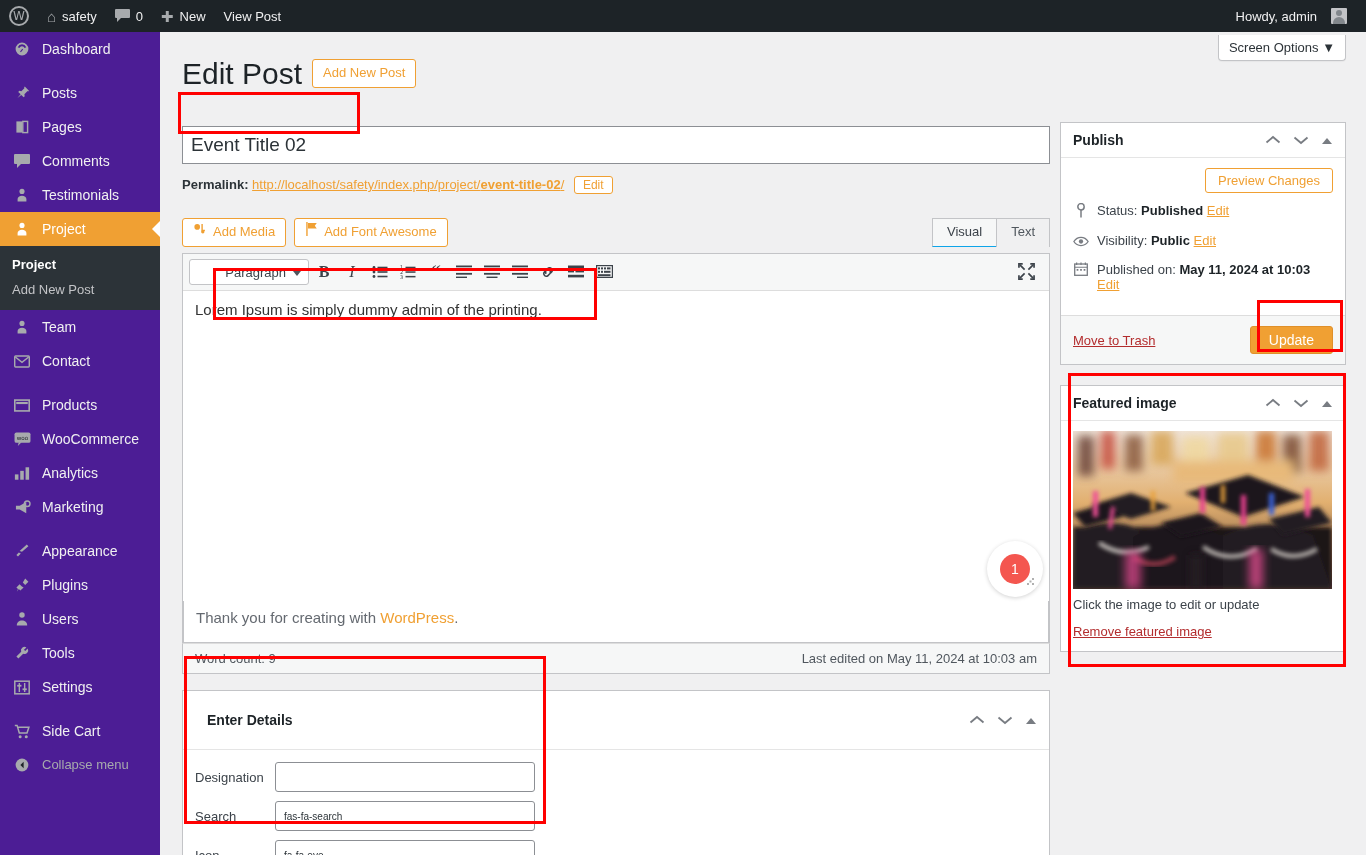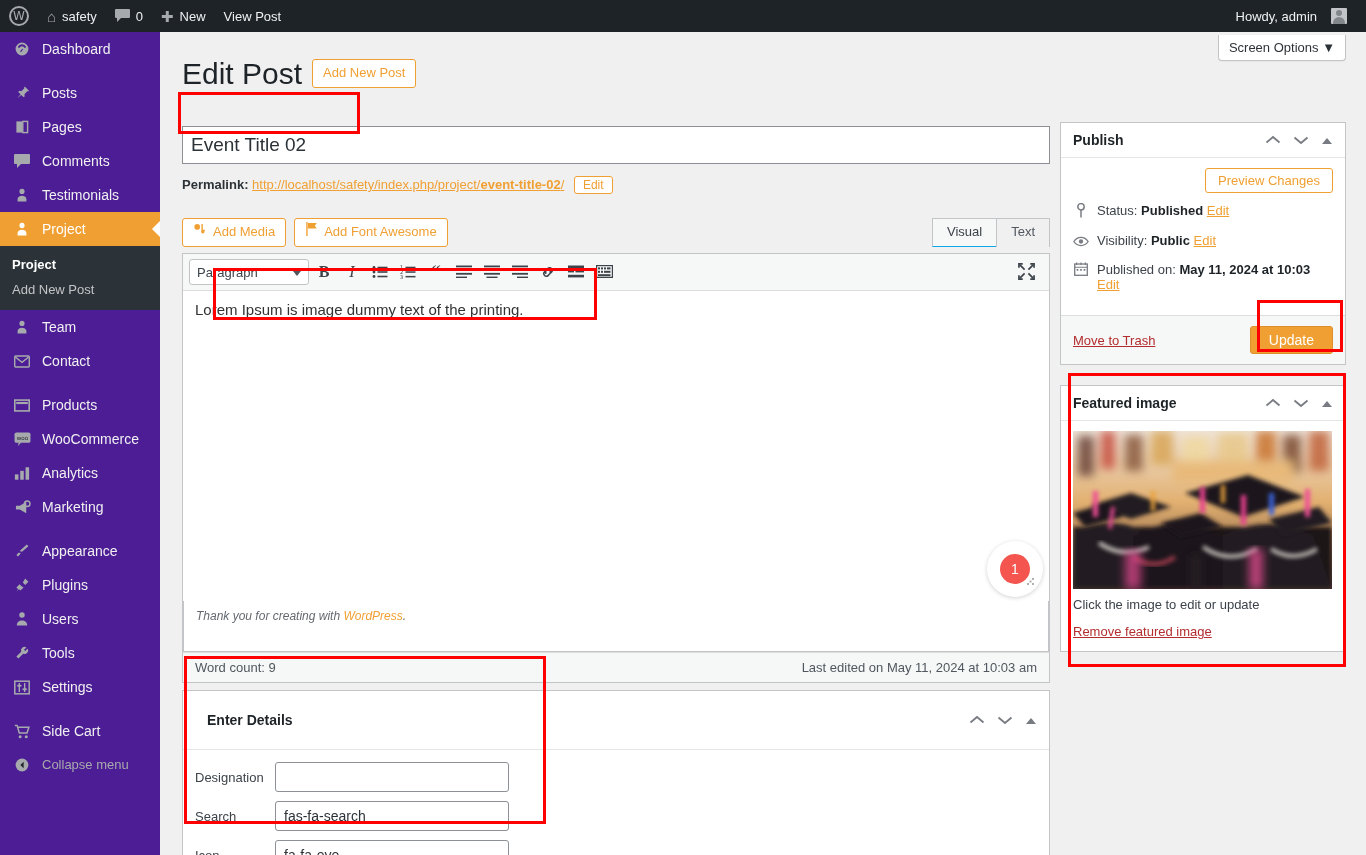--- a/index.html
+++ b/index.html
@@ -142,21 +142,21 @@
   }
   #toolbar {
     display:flex; align-items:center; gap:2px;
     background:#f6f7f7; border-bottom:1px solid #ddd;
     padding:5px 6px; position:relative; min-height:32px;
   }
   .fmt-select {
     border:1px solid #c3c4c7; background:#fff; border-radius:3px;
     font-size:13px; padding:3px 22px 3px 7px; color:#3c434a;
     position:relative; display:inline-block; min-width:120px;
-    font-family:"Liberation Sans", sans-serif; height:26px; line-height:19px;
+    font-family:"Liberation Sans", sans-serif; height:26px; line-height:19px;text-align:right;
   }
   .fmt-select:after{
     content:""; position:absolute; right:7px; top:11px;
     border-style:solid; border-width:5px 4px 0 4px;
     border-color:#50575e transparent transparent transparent;
   }
   .tbtn {
     width:26px; height:26px; display:inline-flex;
     align-items:center; justify-content:center;
     color:#3c434a; font-size:15px; border-radius:2px;
@@ -172,21 +172,21 @@
     position:absolute; right:6px; bottom:4px;
     width:56px; height:56px; background:#fff; border-radius:50%;
     box-shadow:0 1px 4px rgba(0,0,0,.18);
     display:flex; align-items:center; justify-content:center;
   }
   .badge-circle {
     width:30px; height:30px; border-radius:50%; background:#f4564f;
     color:#fff; font-size:14px; display:flex; align-items:center; justify-content:center;
   }
   #thankyou {
-    padding:8px 12px 28px; font-size:12px; font-style:italic; color:#646970;
+    padding:8px 12px 16px; font-size:15px; color:#646970;
     background:#fff; border-left:1px solid #c3c4c7; border-right:1px solid #c3c4c7;
   }
   #thankyou a { color:#f0a033; }
   #statusbar {
     display:flex; justify-content:space-between;
     border:1px solid #c3c4c7; border-top:1px solid #ddd;
     background:#f6f7f7; padding:7px 12px; font-size:13px; color:#50575e;
   }
 
   
@@ -196,22 +196,22 @@
   }
   .mb-head {
     display:flex; align-items:center; justify-content:space-between;
     padding:9px 12px; border-bottom:1px solid #e5e5e5;
   }
   .mb-head h2 { margin:12px; font-size:14px; font-weight:700; color:#1d2327; }
   .mb-inside { padding:12px 12px 14px; }
   .field-row { display:flex; align-items:center; margin-bottom:9px; }
   .field-row label { width:80px; font-size:13px; color:#3c434a; }
   .field-row input {
-    width:234px; height:30px; border:1px solid #8c8f94; border-radius:3px;
-    padding:3px 8px; font-size:14px; color:#2c3338; background:#fff;
+    width:260px; height:30px; border:1px solid #8c8f94; border-radius:3px;
+    padding:3px 8px; font-size:10px; color:#2c3338; background:#fff;
     font-family:"Liberation Sans", sans-serif;
   }
   .handle-actions { display:flex; align-items:center; gap:12px; color:#787c82; }
   .ha { font-size:13px; line-height:1; }
 
   
   #sidebox { position:absolute; left:900px; top:90px; width:286px; }
   .postbox { background:#fff; border:1px solid #c3c4c7; margin-bottom:20px; }
   .pb-head {
     display:flex; align-items:center; justify-content:space-between;
@@ -593,21 +593,21 @@
             </svg>
         </span>
         <span class="tbtn" id="fullscreen-btn">
           <svg width="17" height="17" viewBox="0 0 18 18">
               <path fill="none" stroke="#3c434a" stroke-width="1.8" d="M1 5V1h4M13 1h4v4M17 13v4h-4M5 17H1v-4"></path>
               <path fill="none" stroke="#3c434a" stroke-width="1.8" d="M2 2l5 5M16 2l-5 5M16 16l-5-5M2 16l5-5"></path>
             </svg>
         </span>
       </div>
       <div id="content-area">
-        <p style="margin:0"><span>Lorem Ipsum is image dummy text </span><span class="misspell">of</span><span> the printing.</span></p>
+        <p style="margin:0"><span>Lorem Ipsum is simply dummy admin </span><span class="misspell">of</span><span> the printing.</span></p>
         <div id="badge-1">
           <span class="badge-circle">1</span>
           <span style="position:absolute;right:6px;bottom:6px">
             <svg width="12" height="12" viewBox="0 0 12 12">
                 <g fill="#b0b0b0">
                   <rect x="7" y="2" width="2" height="2"></rect>
                   <rect x="2" y="7" width="2" height="2"></rect>
                   <rect x="7" y="7" width="2" height="2"></rect>
                   <rect x="4.5" y="4.5" width="2" height="2"></rect>
                 </g>

